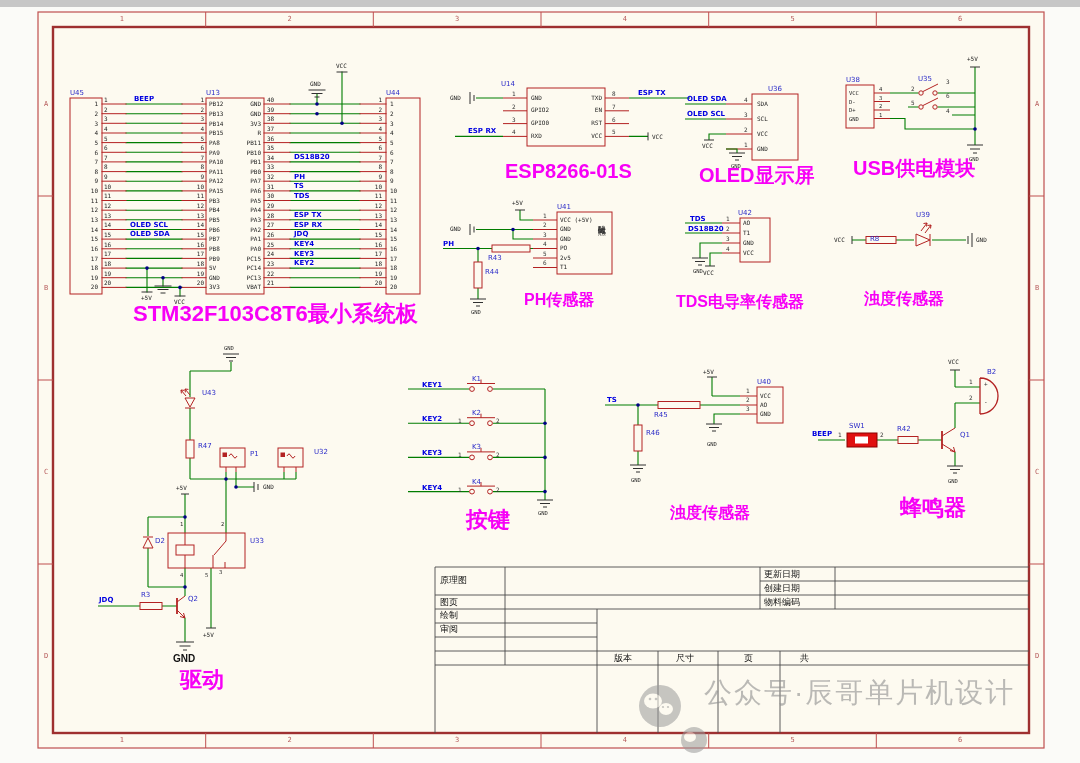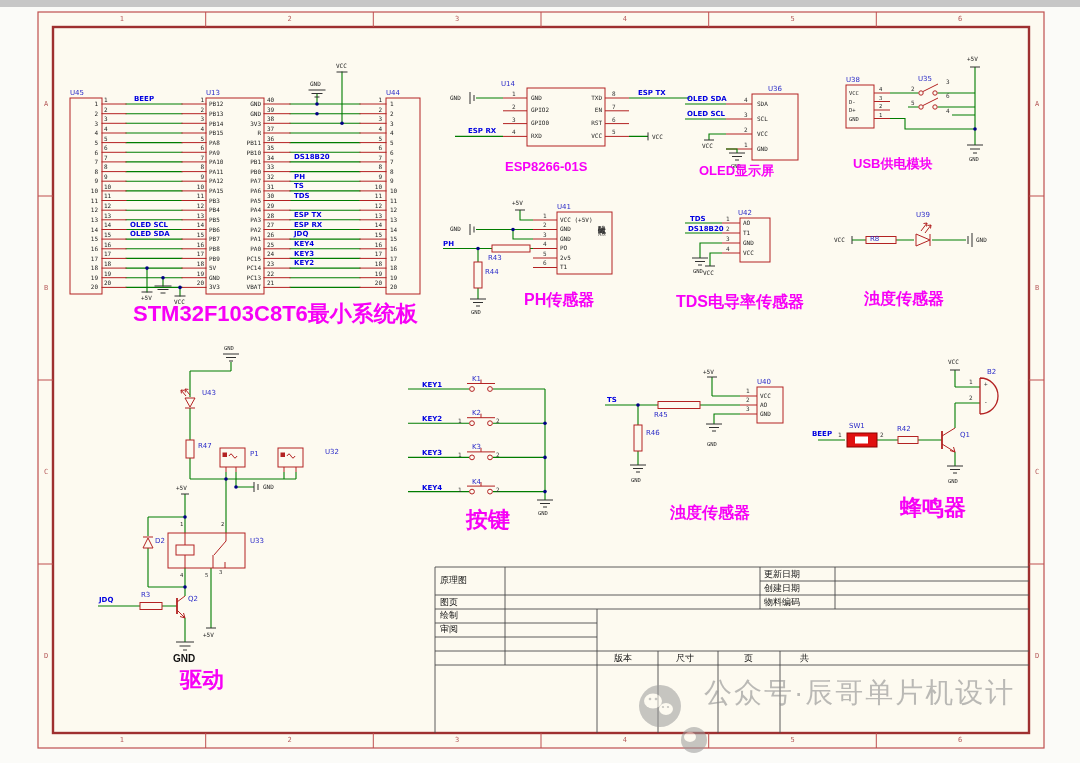--- a/index.html
+++ b/index.html
@@ -8,21 +8,21 @@
   .strip{position:absolute;left:0;top:0;width:1080px;height:7px;background:#c7c7c7}
   svg{position:absolute;left:0;top:0}
   .t{position:absolute;white-space:nowrap;font:6px/1.1 "DejaVu Sans Mono",monospace;color:#1c1c1c}
   .pin{font-size:6px;color:#333}
   .tiny{font-size:5.5px;color:#2a2a2a}
   .net{font:bold 7px/1.1 "DejaVu Sans",sans-serif;color:#0000e0}
   .ref{font:7px/1.1 "DejaVu Sans",sans-serif;color:#2a2ac8}
   .pw{font:6px/1.1 "DejaVu Sans Mono",monospace;color:#222}
   .mag{font:bold 16px/1.1 "Liberation Sans",sans-serif;color:#f700f7}
   .mag17{font-size:22px}
-  .mag15{font-size:13px}
+  .mag15{font-size:20px}
   .tb{font:9px/1.1 "Liberation Sans",sans-serif;color:#111}
   .gbig{font:bold 10px/1.1 "Liberation Sans",sans-serif;color:#111}
   .vtxt{writing-mode:vertical-rl;font:8px/1.1 "Liberation Sans",sans-serif;color:#333;letter-spacing:1px}
   .wm{position:absolute;font:28px/1.1 "Liberation Sans",sans-serif;color:#8f8f8f;opacity:.6;letter-spacing:2px}
   .rep{position:absolute}
   .rep .r{position:relative;height:9.65px;font:6px/9.65px "DejaVu Sans Mono",monospace;color:#222}
   .ra .r{text-align:right}
   .fcols{position:absolute;left:38px;width:1006px;display:flex}
   .fcols div{flex:1;text-align:center;font:7px/1 "DejaVu Sans Mono",monospace;color:#b65a5a}
   .frows{position:absolute;top:12px;height:736px;width:10px;display:flex;flex-direction:column}
@@ -626,21 +626,21 @@
 <span class="t pin" style="left:984px;top:399px">-</span>
 <span class="t ref" style="left:987px;top:369px">B2</span>
 <span class="t pw" style="left:948px;top:359px">VCC</span>
 <span class="t tiny" style="left:948px;top:478px">GND</span>
 <span class="mag mag17" style="position:absolute;left:900px;top:496px">蜂鸣器</span>
 
 <span class="t tiny" style="left:224px;top:345px">GND</span>
 <span class="t ref" style="left:202px;top:390px">U43</span>
 <span class="t ref" style="left:198px;top:443px">R47</span>
 <span class="t ref" style="left:250px;top:451px">P1</span>
-<span class="t ref" style="left:325px;top:449px">U32</span>
+<span class="t ref" style="left:314px;top:449px">U32</span>
 <span class="t pw" style="left:263px;top:484px">GND</span>
 <span class="t pw" style="left:176px;top:485px">+5V</span>
 <span class="t ref" style="left:155px;top:538px">D2</span>
 <span class="t ref" style="left:250px;top:538px">U33</span>
 <span class="t tiny" style="left:180px;top:521px">1</span>
 <span class="t tiny" style="left:221px;top:521px">2</span>
 <span class="t tiny" style="left:180px;top:572px">4</span>
 <span class="t tiny" style="left:205px;top:572px">5</span>
 <span class="t tiny" style="left:219px;top:569px">3</span>
 <span class="t pw" style="left:203px;top:632px">+5V</span>

